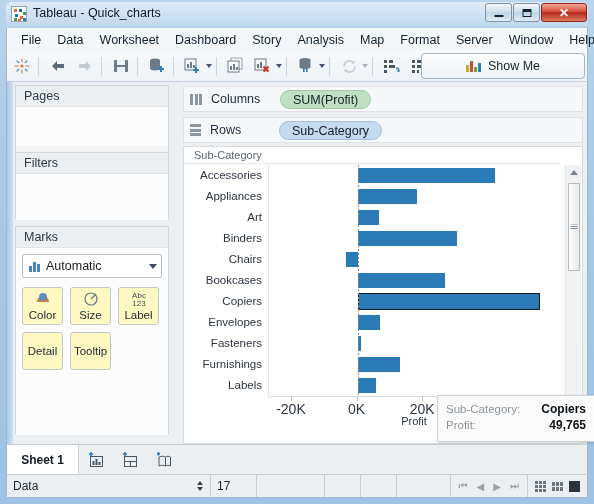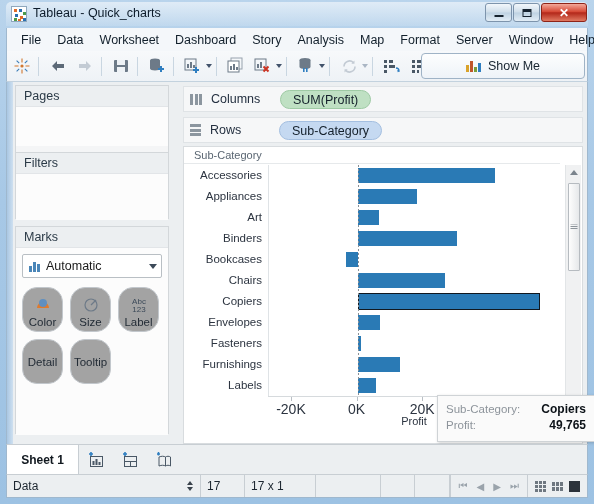--- a/index.html
+++ b/index.html
@@ -108,21 +108,21 @@
   .marktype{
     height:24px;background:#fff;border:1px solid #b9bfc4;box-sizing:border-box;
     display:flex;align-items:center;padding:0 4px;gap:6px;font-size:12.5px;color:#1a1a1a;
     border-radius:2px;
   }
   .mt-bars{display:flex;align-items:flex-end;gap:1px;height:11px;margin-left:2px;}
   .mt-bars span{width:3px;display:block;background:#4a86b8;}
   .mt-caret{margin-left:auto;width:0;height:0;border-left:4px solid transparent;border-right:4px solid transparent;border-top:5px solid #3c4a59;}
   .markbtns{display:flex;flex-wrap:wrap;gap:7px;margin-top:9px;}
   .mbtn{
-    width:41px;height:45px;background:#a3a3a3;border:1px solid #c2c7cc;border-radius:15px;
+    width:41px;height:38px;background:#fef9c3;border:1px solid #c2c7cc;border-radius:3px;
     box-sizing:border-box;display:flex;flex-direction:column;align-items:center;justify-content:flex-end;
     padding-bottom:3px;font-size:11.5px;color:#232c36;
   }
   .mbtn .mico{height:22px;display:flex;align-items:center;justify-content:center;width:100%;}
   .mbtn.noico{justify-content:center;padding-bottom:0;}
 
   
   .rightcol{position:absolute;left:176px;top:0;width:400px;height:362px;}
   .shelf{
     position:absolute;left:0;width:400px;height:26px;
@@ -499,22 +499,22 @@
       </div>
 
       <div class="viewpane">
         <div class="field-hdr">Sub-Category</div>
 
         <div class="catcol" id="cat-col">
             <div class="catlabel">Accessories</div>
             <div class="catlabel">Appliances</div>
             <div class="catlabel">Art</div>
             <div class="catlabel">Binders</div>
+            <div class="catlabel">Chairs</div>
             <div class="catlabel">Bookcases</div>
-            <div class="catlabel">Chairs</div>
             <div class="catlabel">Copiers</div>
             <div class="catlabel">Envelopes</div>
             <div class="catlabel">Fasteners</div>
             <div class="catlabel">Furnishings</div>
             <div class="catlabel">Labels</div>
           </div>
 
         <div class="plot" id="plot">
 
         <div class="rowslot">
@@ -625,21 +625,20 @@
 
   <div class="statusbar">
     <div class="sb-data">
       <span>Data</span>
       <span class="spin">
           <span class="u"></span>
           <span class="d"></span>
         </span>
     </div>
     <div class="sb-cell" style="width:46px;">17</div>
-    <div class="sb-cell" style="width:74px;">17 x 1</div>
     <div class="sb-cell" style="width:68px;"></div>
     <div class="sb-cell" style="width:36px;"></div>
     <div class="sb-cell" style="width:36px;"></div>
     <div class="sb-nav">
       <span class="navg">⏮</span>
       <span class="navg">◀</span>
       <span class="navg">▶</span>
       <span class="navg">⏭</span>
     </div>
     <div class="sb-views">

